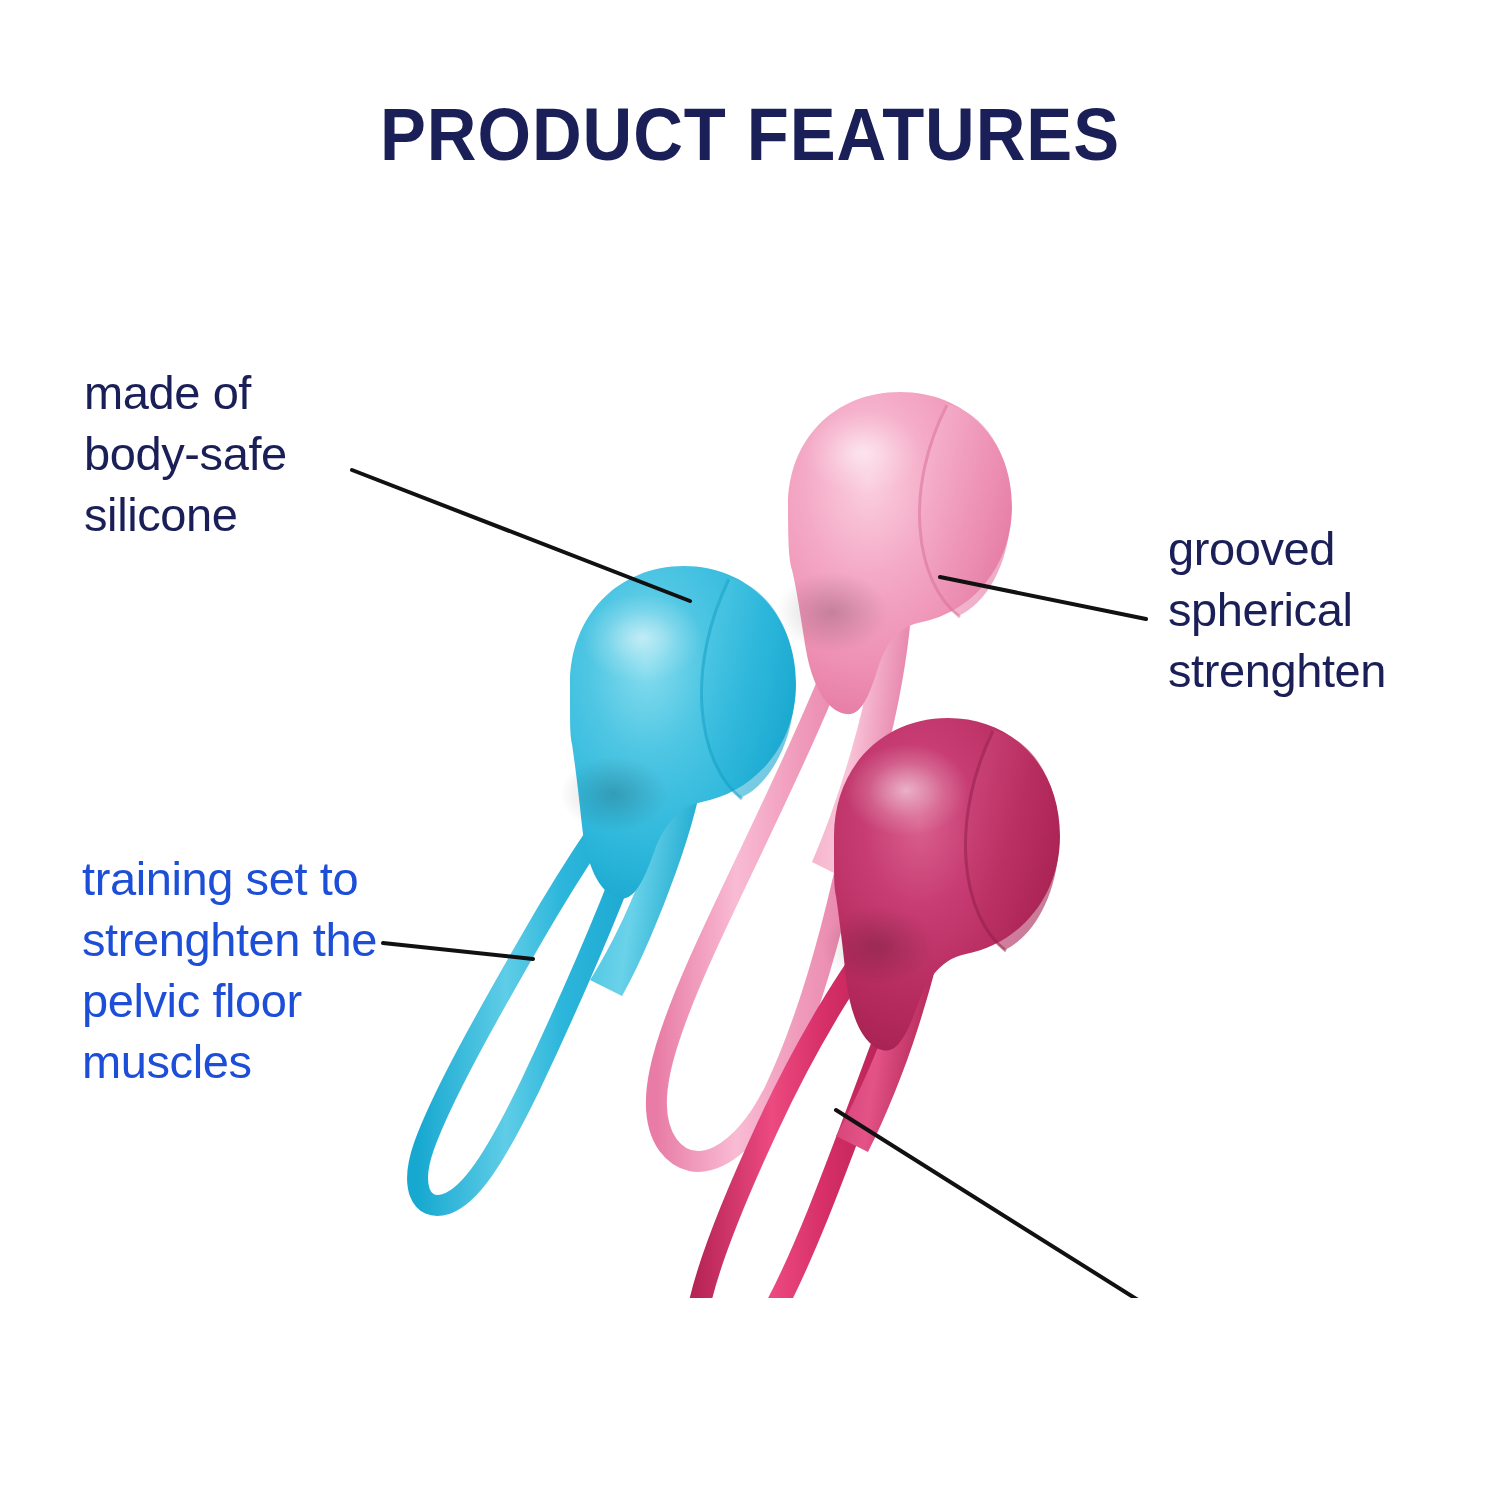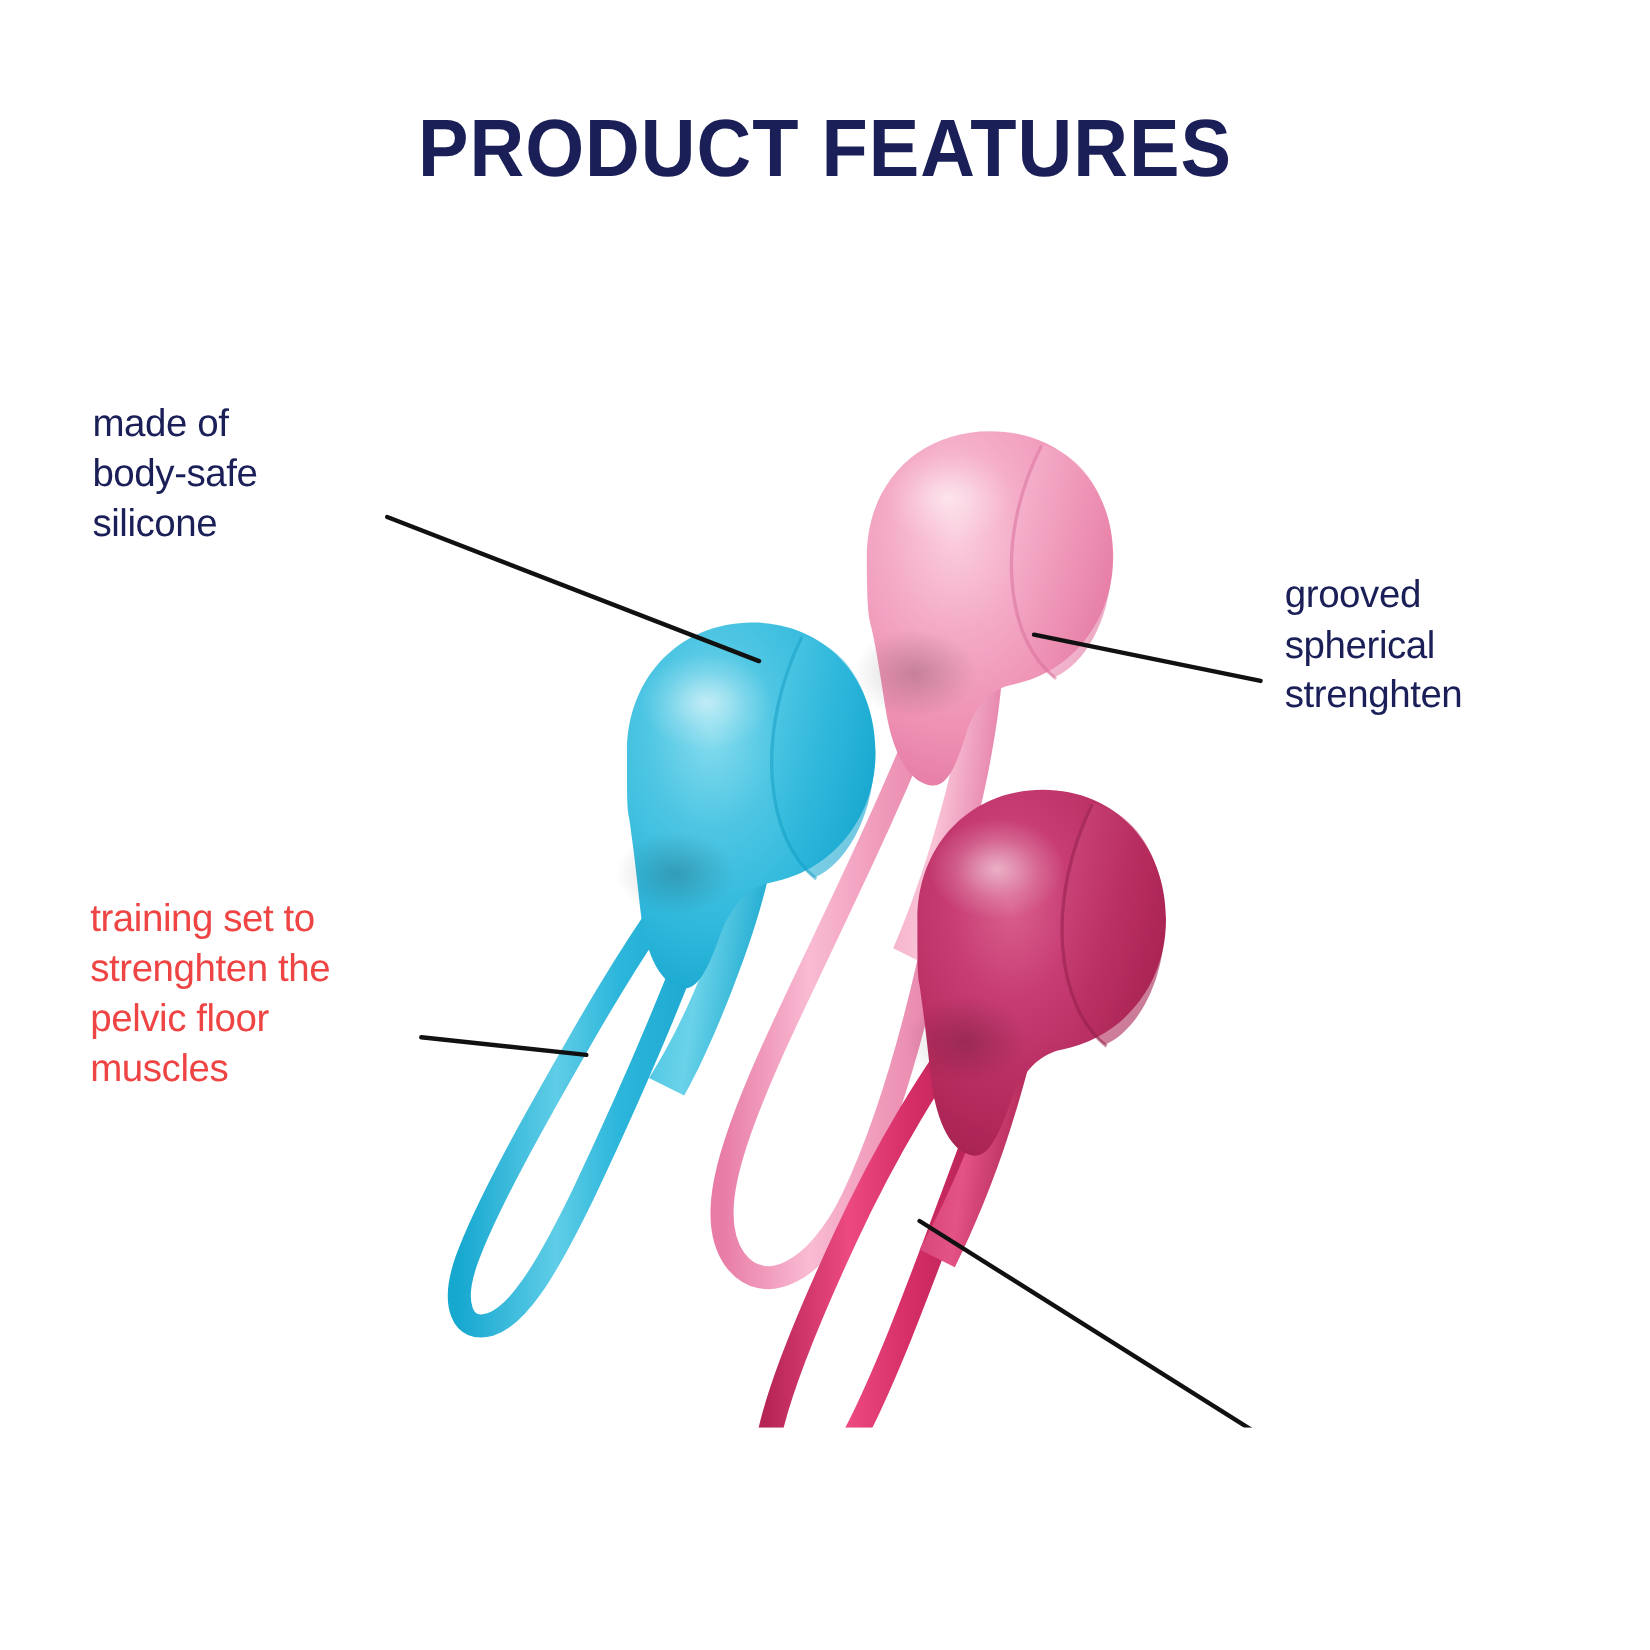--- a/index.html
+++ b/index.html
@@ -35,21 +35,21 @@
     white-space: nowrap;
     user-select: none;
   }
 
   
   .callout {
     position: absolute;
     color: #1a1f57;
     font-family: "Liberation Sans", sans-serif;
     font-weight: 500;
-    font-size: 35px;
+    font-size: 47px;
     line-height: 1.30;
     letter-spacing: -0.4px;
     white-space: pre-line;
     user-select: none;
   }
   #callout-silicone { left: 84px;  top: 362px; }
   #callout-training { left: 82px;  top: 812px; }
   #callout-grooved  { left: 1168px; top: 518px; }
   #callout-pullring { left: 1168px; top: 1212px; }
 
@@ -257,21 +257,21 @@
       <line x1="383" y1="943" x2="533" y2="959" stroke="#111111" stroke-width="4"></line>
       <line x1="940" y1="577" x2="1146" y2="619" stroke="#111111" stroke-width="4"></line>
       <line x1="836" y1="1110" x2="1157" y2="1312" stroke="#111111" stroke-width="4"></line>
     </g>
   </svg>
 
   <div class="callout" id="callout-silicone" style="color: rgb(26, 31, 87);">made of
 body-safe
 silicone</div>
 
-  <div class="callout" id="callout-training" style="color: #ef4444;">training set to
+  <div class="callout" id="callout-training" style="color: #1d4ed8; margin-top: 36px;">training set to
 strenghten the
 pelvic floor
 muscles</div>
 
   <div class="callout" id="callout-grooved" style="color: rgb(26, 31, 87);">grooved
 spherical
 strenghten</div>
 
 
 </div>

